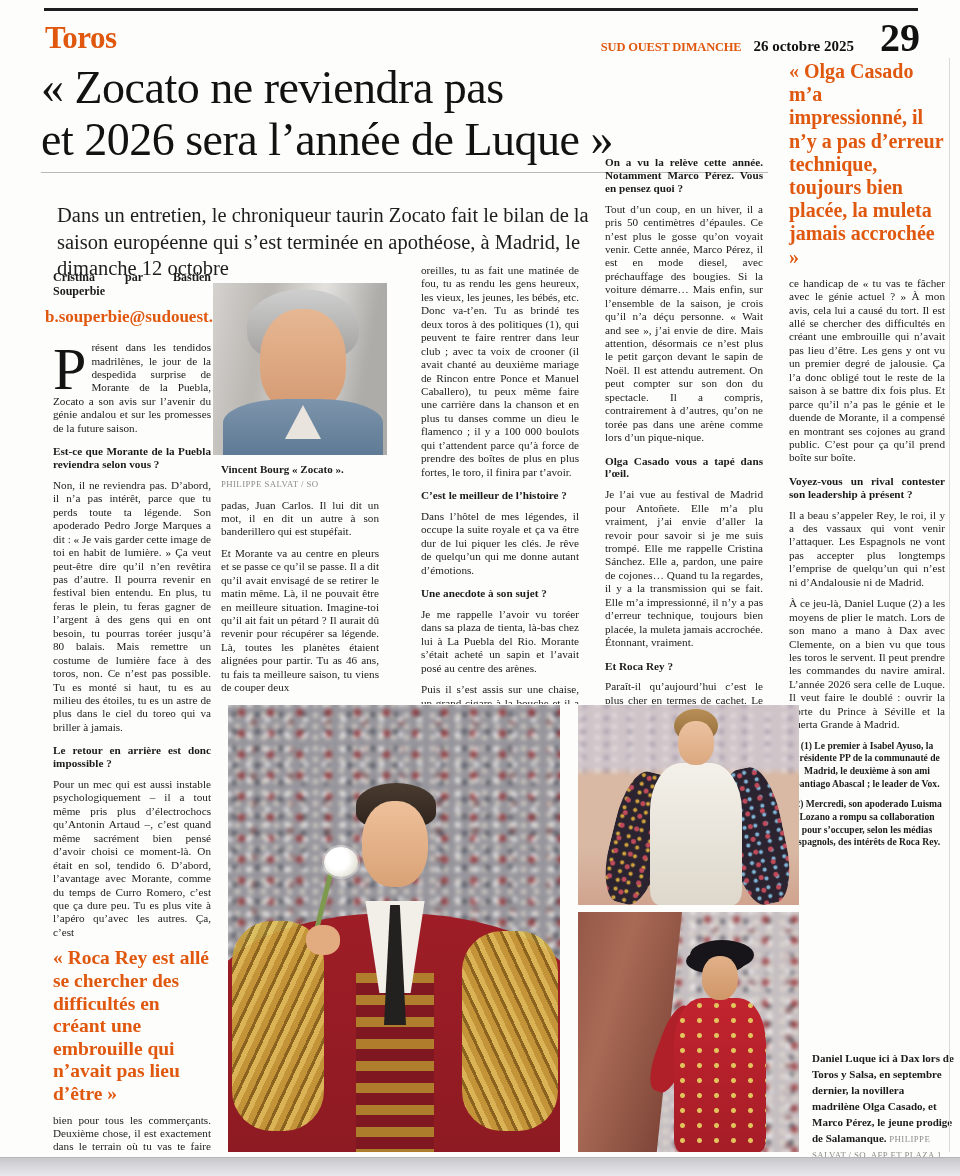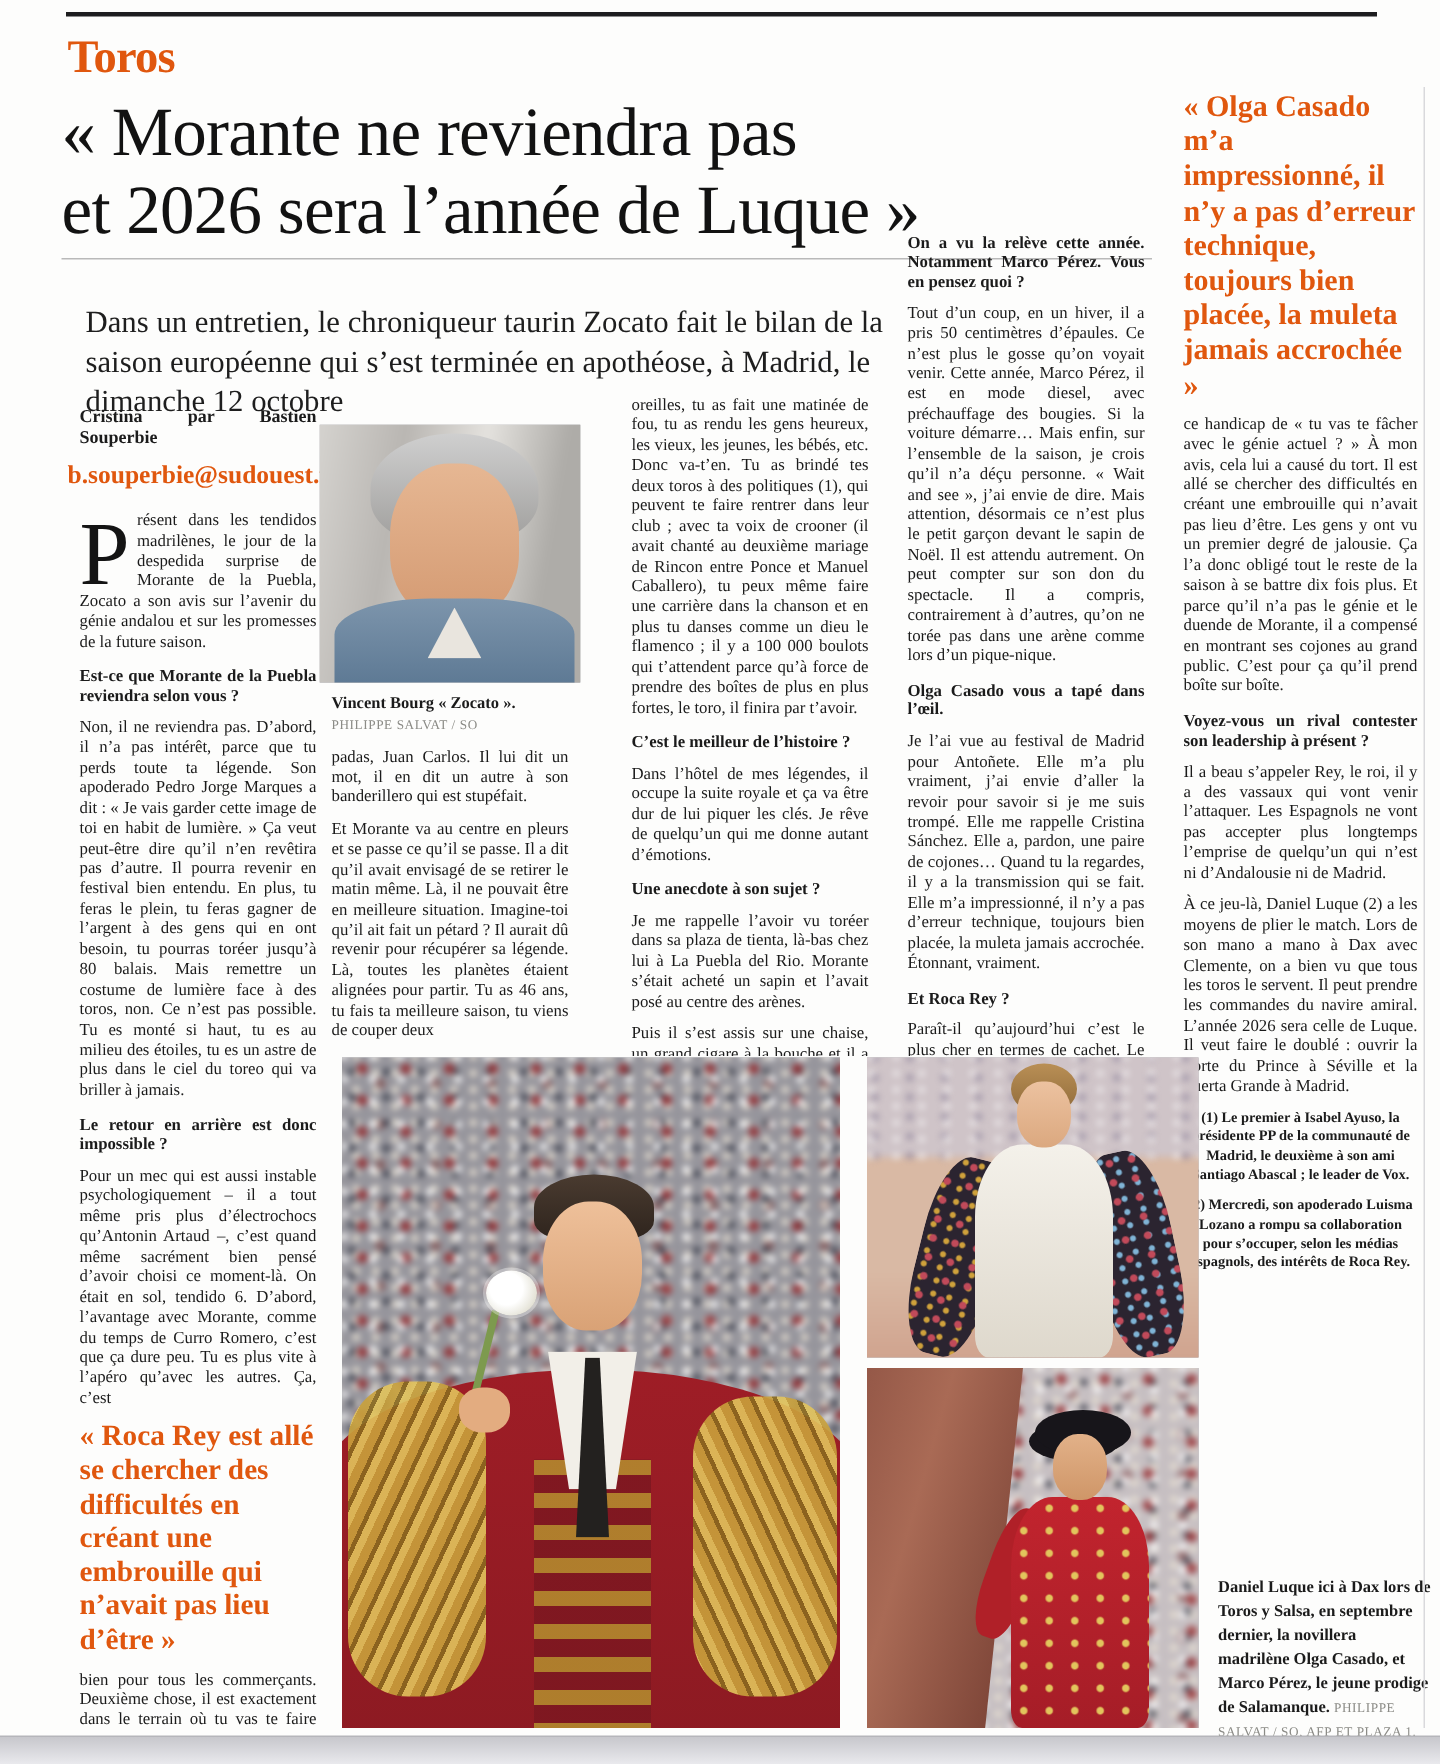--- a/index.html
+++ b/index.html
@@ -140,23 +140,28 @@
   .bottom-strip{position:absolute;left:0;top:1157px;width:960px;height:19px;
      background:linear-gradient(#c7c7cc,#ebebef);border-top:1px solid #b5b5ba;}
 </style>
 </head>
 <body>
 
 <div class="page">
 
   <div class="top-rule"></div>
   <div class="section-label">Toros</div>
+  <div class="mast-right">
+    <span class="paper-name">SUD OUEST DIMANCHE</span>
+    <span class="paper-date">26 octobre 2025</span>
+    <span class="page-num">29</span>
+  </div>
 
   <h1 class="headline" style="margin:0;font-weight:normal;">
-    <span>« Morante ne reviendra pas</span><br>
+    <span>« Zocato ne reviendra pas</span><br>
     <span>et 2026 sera l’année de Luque »</span>
   </h1>
   <div class="title-rule"></div>
   <p class="standfirst" style="margin:16px;">Dans un entretien, le chroniqueur taurin Zocato fait le bilan de la saison européenne qui s’est terminée en apothéose, à Madrid, le dimanche 12 octobre</p>
 
   <div class="col" id="col1">
     <p class="byline">Cristina par Bastien Souperbie</p>
     <span class="email">b.souperbie@sudouest.fr</span>
     <p><span class="dropcap">P</span><span>résent dans les tendidos madrilènes, le jour de la despedida surprise de Morante de la Puebla, Zocato a son avis sur l’avenir du génie andalou et sur les promesses de la future saison.</span></p>
     <p class="q">Est-ce que Morante de la Puebla reviendra selon vous ?</p>

